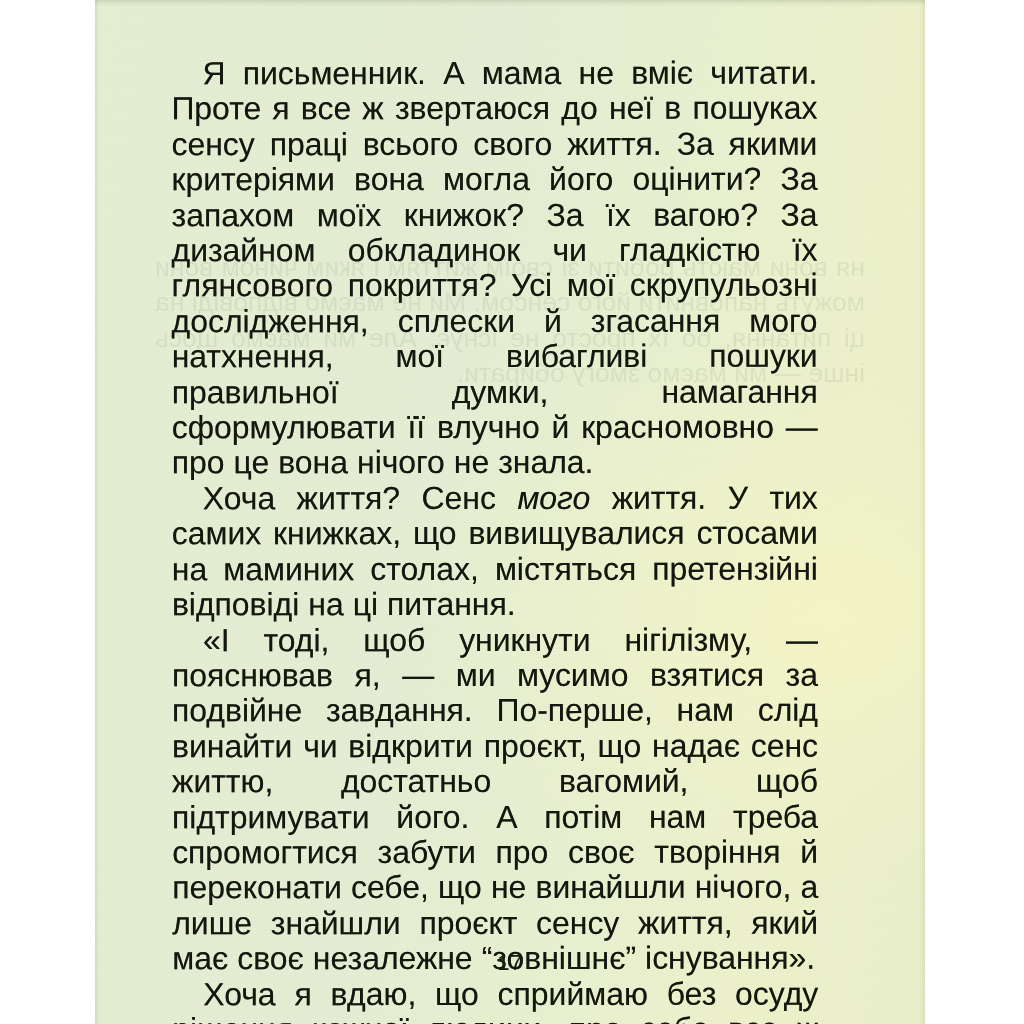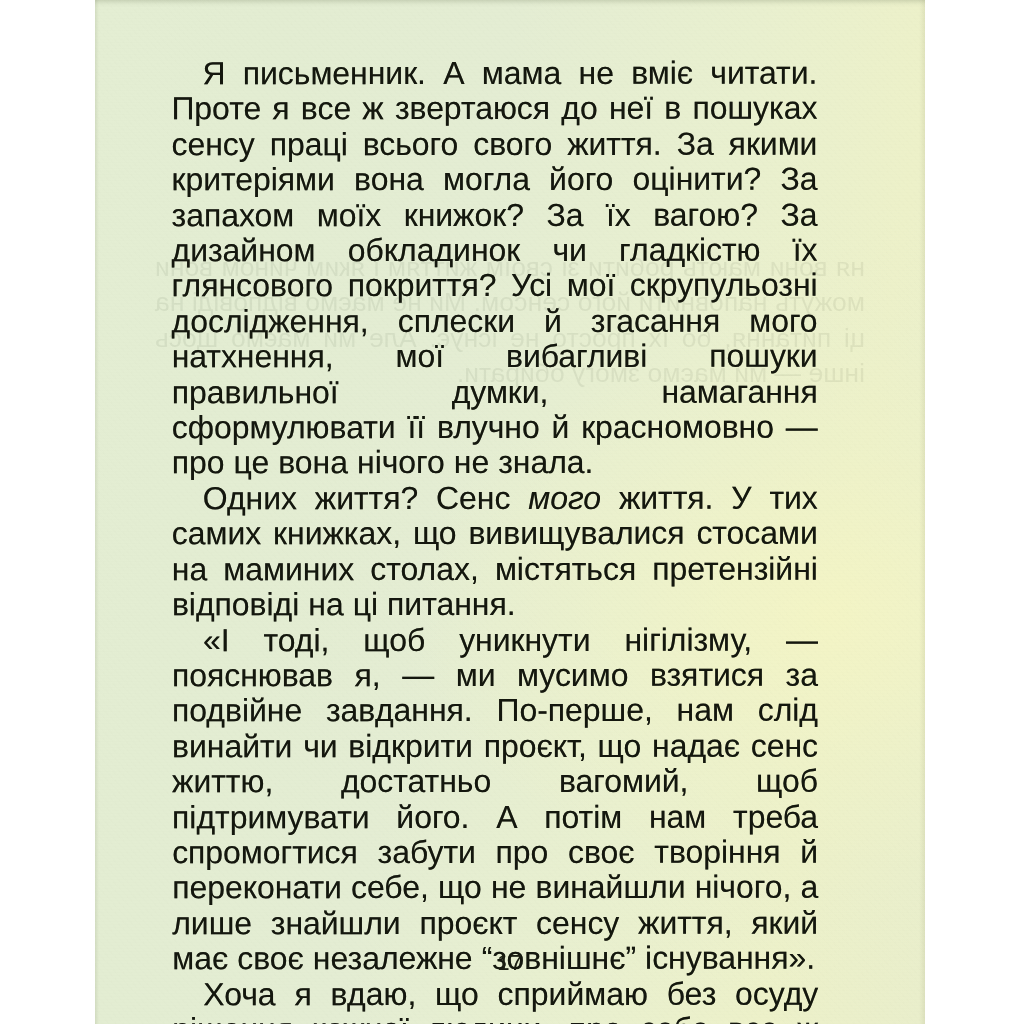--- a/index.html
+++ b/index.html
@@ -163,21 +163,21 @@
 
     <div id="paper-grain"></div>
     <div id="top-edge-shade"></div>
 
     <div id="showthrough">ня вони мають робити зі своїм життям і яким чином вони можуть наповнити його сенсом. Ми не маємо відповіді на ці питання, бо їх просто не існує. Але ми маємо щось інше — ми маємо змогу обирати.</div>
 
     <div id="text-column">
 
       <p class="para"><span>Я письменник. А мама не вміє читати. Проте я все ж звертаюся до неї в пошуках сенсу праці всього свого життя. За якими критеріями вона могла його оцінити? За запахом моїх книжок? За їх вагою? За дизайном обкладинок чи гладкістю їх глянсового покриття? Усі мої скрупульозні дослідження, сплески й згасання мого натхнення, мої вибагливі пошуки правильної думки, намагання сформулювати її влучно й красномовно — про це вона нічого не знала.</span></p>
 
-      <p class="para"><span>Одних життя? Сенс </span><em>мого</em><span> життя. У тих самих книжках, що вивищувалися стосами на маминих столах, містяться претензійні відповіді на ці питання.</span></p>
+      <p class="para"><span>Хоча життя? Сенс </span><em>мого</em><span> життя. У тих самих книжках, що вивищувалися стосами на маминих столах, містяться претензійні відповіді на ці питання.</span></p>
 
 
       <p class="para"><span>«І тоді, щоб уникнути нігілізму, — пояснював я, — ми мусимо взятися за подвійне завдання. По-перше, нам слід винайти чи відкрити проєкт, що надає сенс життю, достатньо вагомий, щоб підтримувати його. А потім нам треба спромогтися забути про своє творіння й переконати себе, що не винайшли нічого, а лише знайшли проєкт сенсу життя, який має своє незалежне “зовнішнє” існування».</span></p>
 
       <p class="para"><span>Хоча я вдаю, що сприймаю без осуду рішення кожної людини, про себе все ж поділяю їх на мідні, срібні і золоті. Одних людей усе життя надихає образ мстивого тріумфу; інші, сповиті відчаєм, мріють лише про спокій, відстороненість і свободу від болю; є такі, що все своє життя дбають про успіх, багатство, владу, істину; або такі, що шукають самотрансценденції та присвячують себе справі чи іншій істоті — коханій людині чи божественній сутності; інші знаходять</span></p>
 
     </div>
 
     <div id="page-folio">17</div>
 

